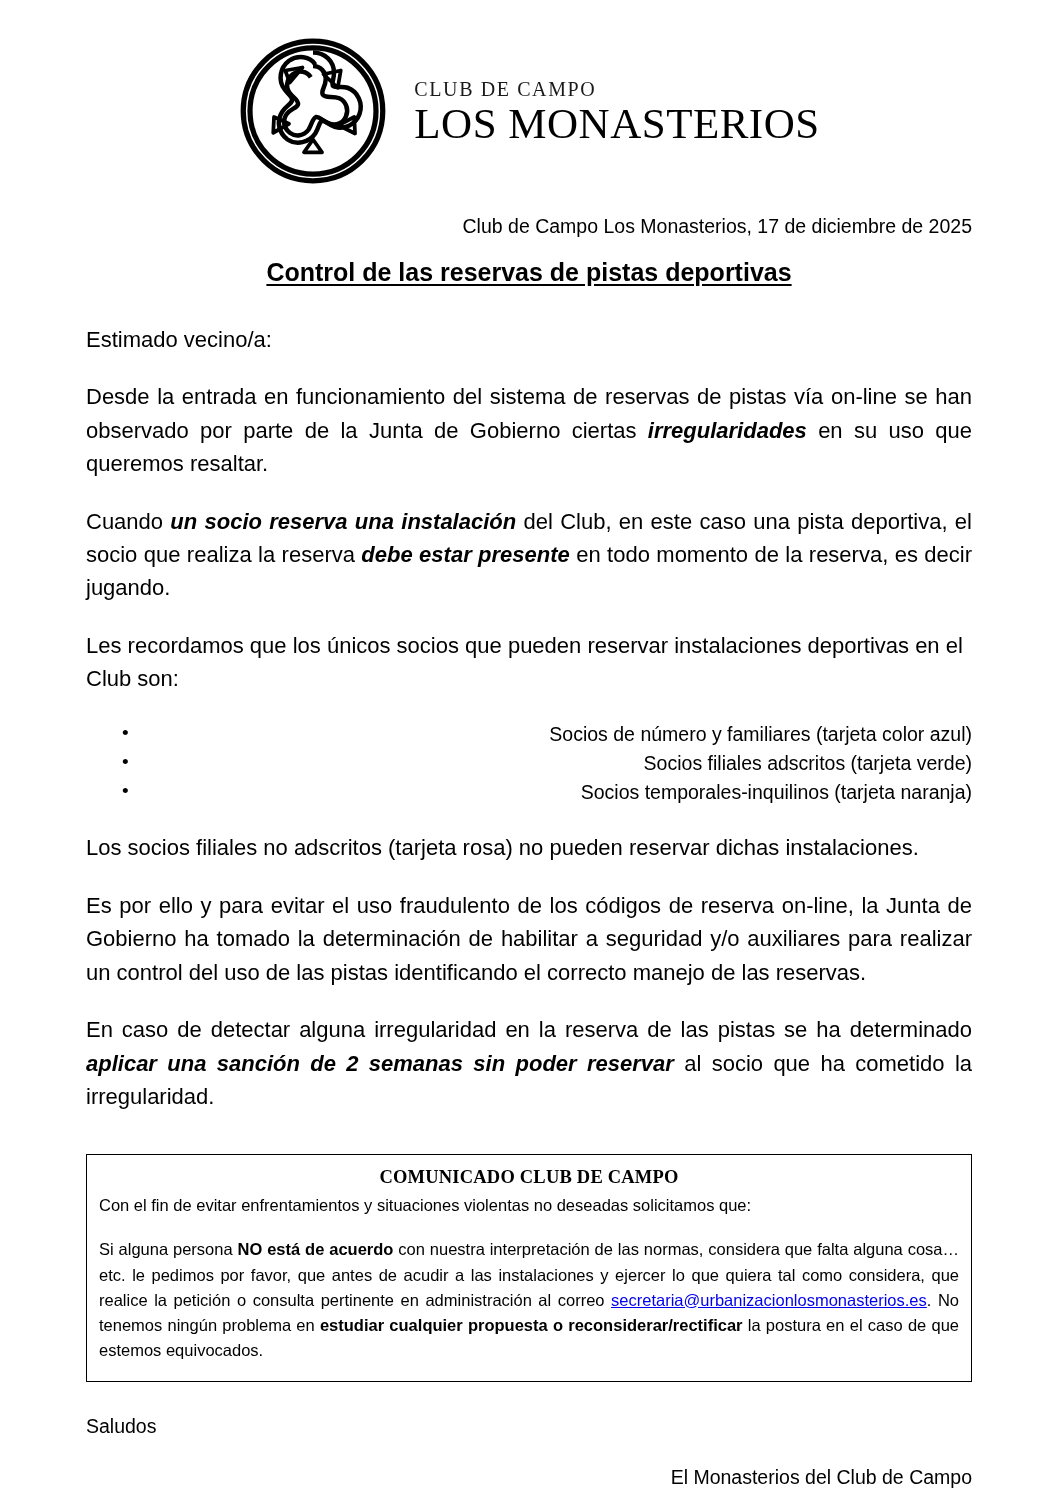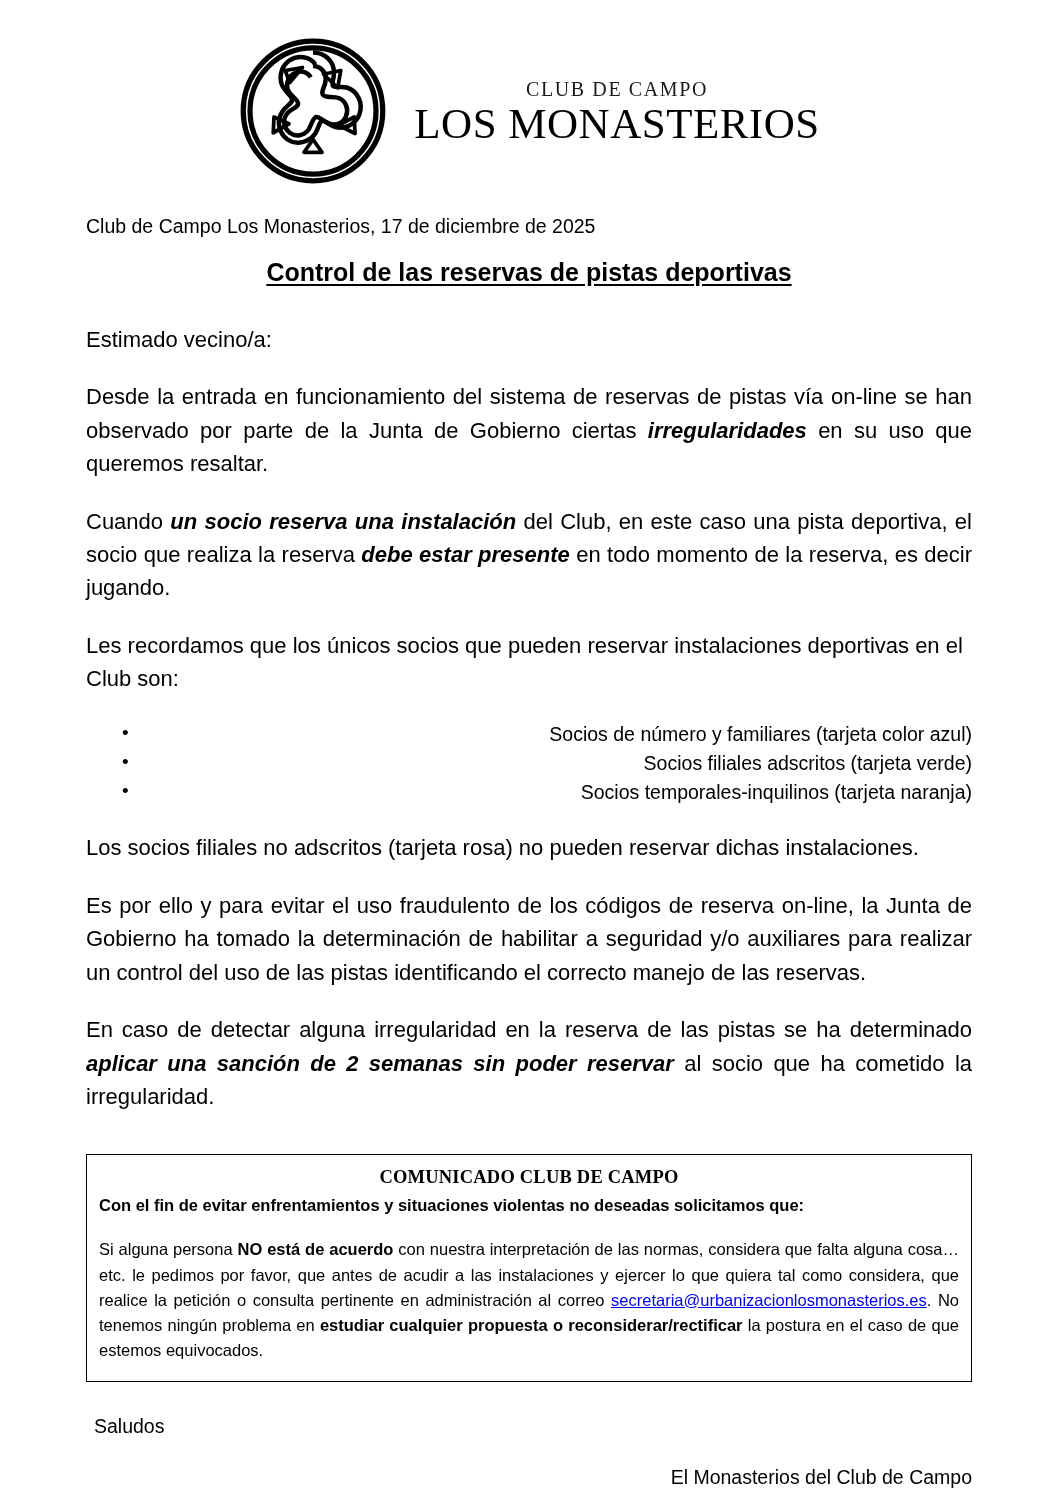--- a/index.html
+++ b/index.html
@@ -27,21 +27,20 @@
     top: 36px;
     width: 1058px;
     display: flex;
     justify-content: center;
     align-items: center;
   }
   .logo-wrap {
     display: flex;
     align-items: center;
     gap: 26px;
-    text-align: center;
   }
   .logo-mark { width: 150px; height: 150px; display: block; }
   .logo-text { display: flex; flex-direction: column; justify-content: center; }
   .logo-line1 {
     font-family: "Liberation Serif", serif;
     font-size: 20px;
     letter-spacing: 1.6px;
     color: #1a1a1a;
     line-height: 1.1;
     margin-bottom: 2px;
@@ -56,20 +55,21 @@
   }
 
   
   .sheet {
     position: absolute;
     left: 86px;
     top: 212px;
     width: 886px;
   }
   .dateline {
+    text-align: right;
     font-size: 19.5px;
     line-height: 1.45;
     margin: 0 0 16px 0;
   }
   .doc-title {
     text-align: center;
     font-size: 25px;
     font-weight: 700;
     margin: 0 0 34px 0;
     line-height: 1.3;
@@ -118,39 +118,38 @@
     font-weight: 700;
     font-size: 18.5px;
     margin: 2px 0 6px 0;
     letter-spacing: 0.2px;
   }
   .notice-lead {
     font-size: 16.5px;
     line-height: 1.45;
     margin: 0 0 20px 0;
     text-align: left;
-    font-weight: bold;
   }
   .notice-body {
     font-size: 16.5px;
     line-height: 1.52;
     margin: 0;
     text-align: justify;
   }
   .notice-body b { font-weight: 700; }
   a.maillink {
     color: #0000ee;
     text-decoration: underline;
     margin-top: 16px;
   }
 
   .closing {
     font-size: 19.5px;
     line-height: 1.5;
-    margin: 30px 0 0 8px;
+    margin: 30px 0 0 0;
   }
   .signature {
     font-size: 19.5px;
     line-height: 1.5;
     text-align: right;
     margin: 22px 0 0 0;
   }
 
   
   .footer {

